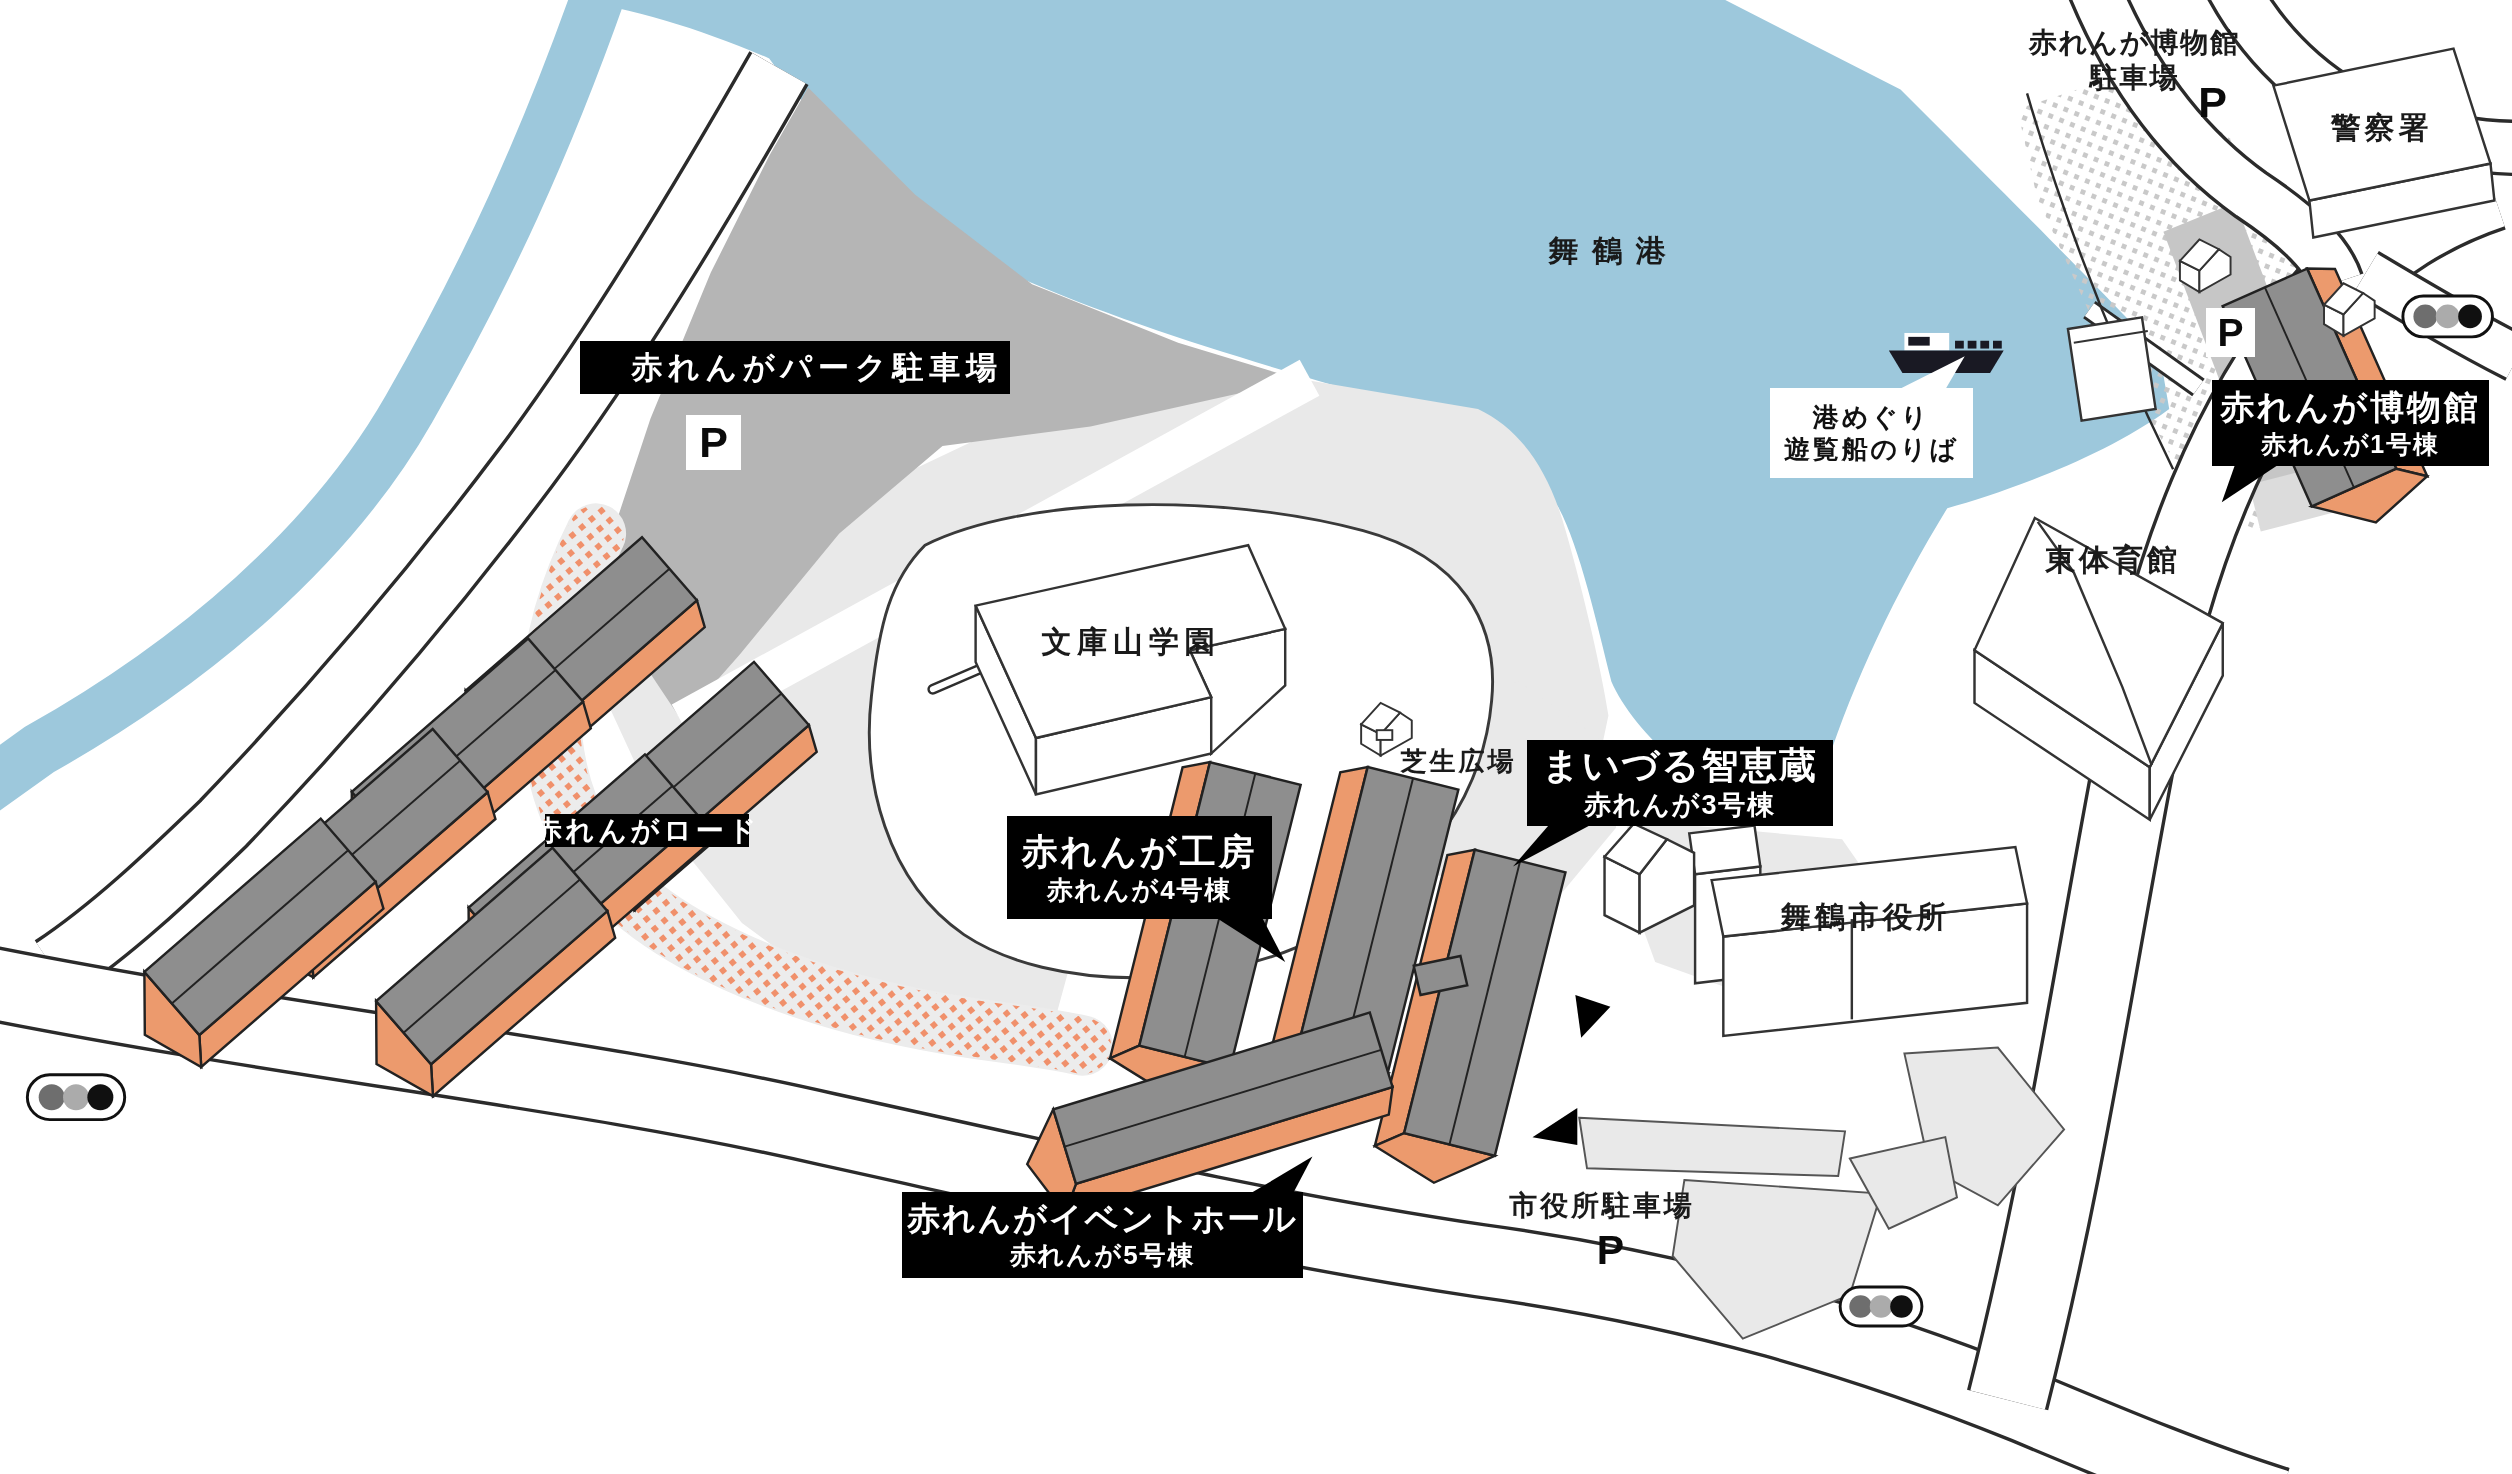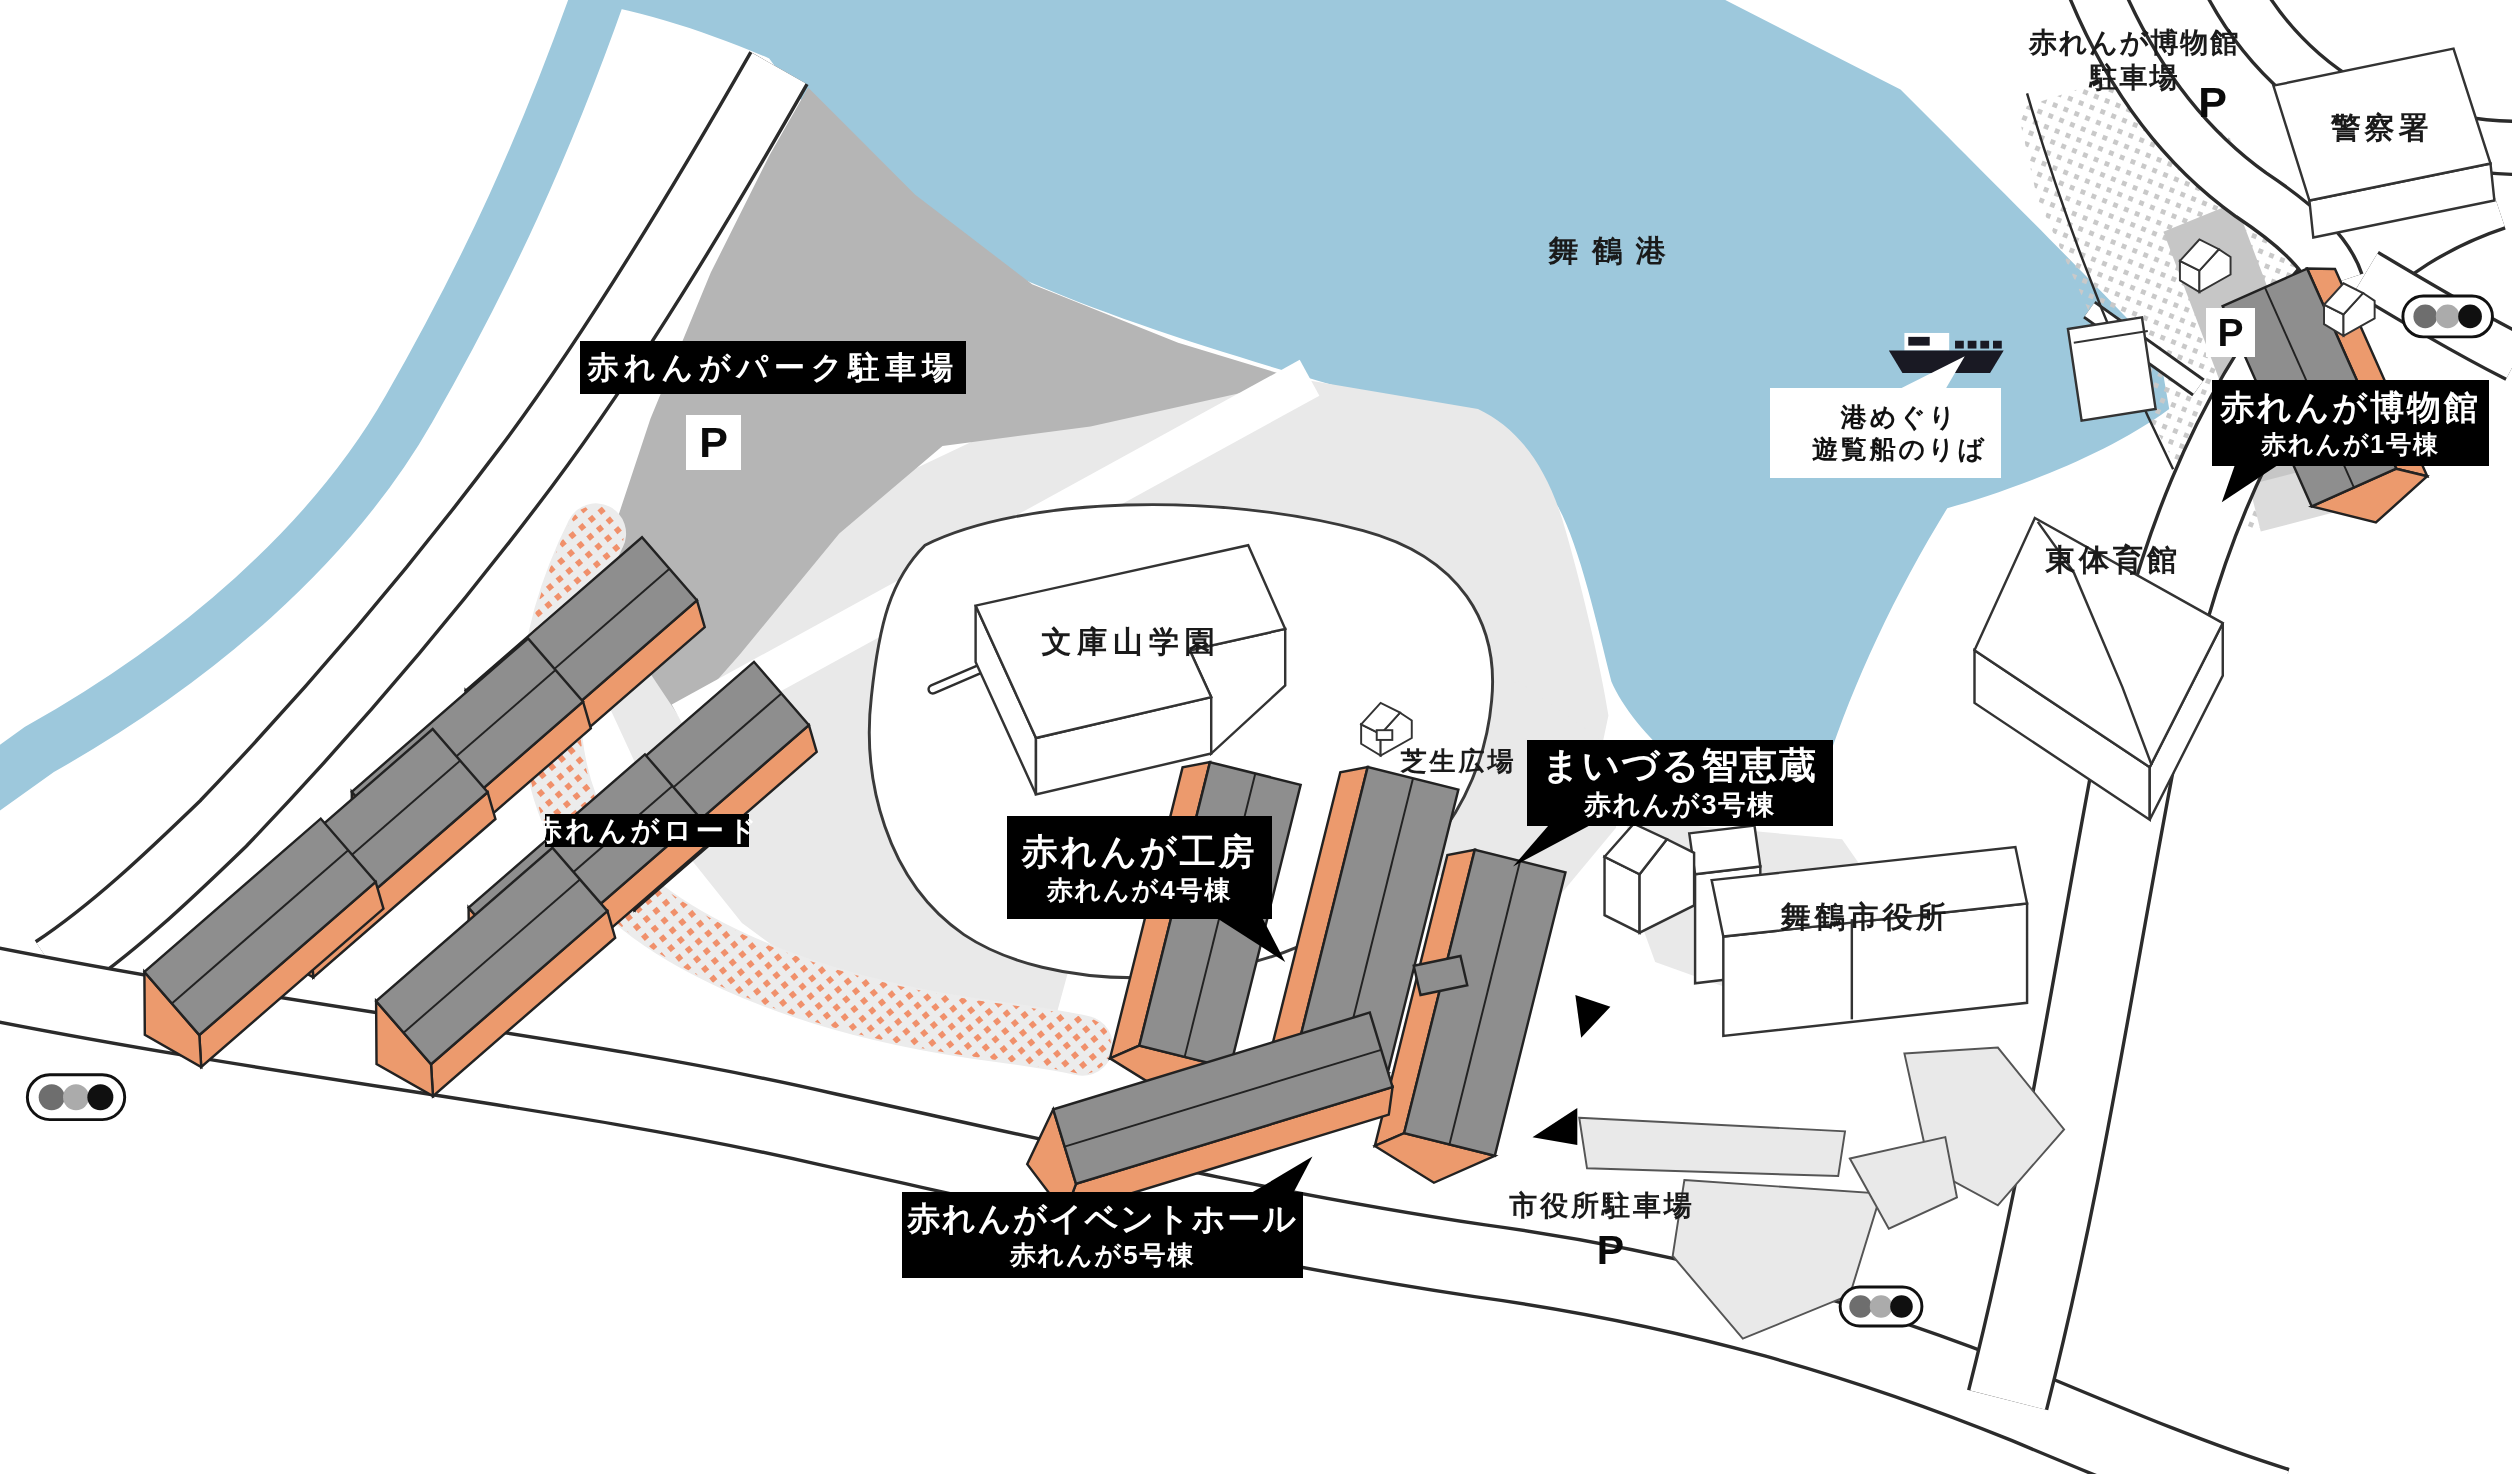--- a/index.html
+++ b/index.html
@@ -274,21 +274,21 @@
           <rect x="2468" y="304" width="92" height="42" rx="21" fill="#fff" stroke="#111" stroke-width="3"></rect>
           <circle cx="2491" cy="325" r="12.18" fill="#6E6E6E"></circle>
           <circle cx="2514" cy="325" r="12.18" fill="#ABABAB"></circle>
           <circle cx="2537" cy="325" r="12.18" fill="#101010"></circle>
         </g>
       </g>
 </svg>
 
 <div class="lbl" style="left:1507px;top:230px;width:214px;height:43px;font-size:30px;letter-spacing:13.6px;">舞鶴港</div>
 
-<div class="lbl col wbox" style="left:1770px;top:388px;width:203px;height:90px;font-size:26px;padding-left:28px;">
+<div class="lbl col wbox" style="left:1770px;top:388px;width:203px;height:90px;font-size:26px;">
   <span class="l1">港めぐり</span>
   <span class="l1">遊覧船のりば</span>
 </div>
 
 <div class="lbl col" style="left:2008px;top:21.4px;width:253px;height:78px;font-size:28px;letter-spacing:1.9px;">
   <span>赤れんが博物館</span>
   <span>駐車場</span>
 </div>
 <div class="pfree" style="left:2191px;top:76px;width:43px;height:53px;font-size:43px;">P</div>
 
@@ -296,21 +296,21 @@
 
 <div class="lbl col box" style="left:2212px;top:380px;width:277px;height:86px;">
   <span class="l1" style="font-size:34px;">赤れんが博物館</span>
   <span class="l2" style="font-size:25px;">赤れんが1号棟</span>
 </div>
 
 <div class="lbl" style="left:2035px;top:541px;width:156px;height:39px;font-size:30px;letter-spacing:3.9px;">東体育館</div>
 
 <div class="lbl" style="left:1024px;top:621px;width:214px;height:43px;font-size:30px;letter-spacing:5.8px;">文庫山学園</div>
 
-<div class="lbl box" style="left:580px;top:341px;width:386px;height:53px;font-size:31px;letter-spacing:5.8px;">赤れんがパーク駐車場</div>
+<div class="lbl box" style="left:580px;top:341px;width:386px;height:53px;font-size:31px;letter-spacing:5.8px;padding-left:44px;">赤れんがパーク駐車場</div>
 <div class="psq" style="left:686px;top:415px;width:55px;height:55px;font-size:43px;">P</div>
 
 <div class="lbl box" style="left:545px;top:814px;width:204px;height:33px;font-size:28px;letter-spacing:3.9px;text-align:center;">赤れんがロード</div>
 
 <div class="lbl col box" style="left:1007px;top:816px;width:265px;height:103px;">
   <span class="l1" style="font-size:36px;">赤れんが工房</span>
   <span class="l2" style="font-size:26px;">赤れんが4号棟</span>
 </div>
 
 <div class="lbl col box" style="left:1527px;top:740px;width:306px;height:86px;">

